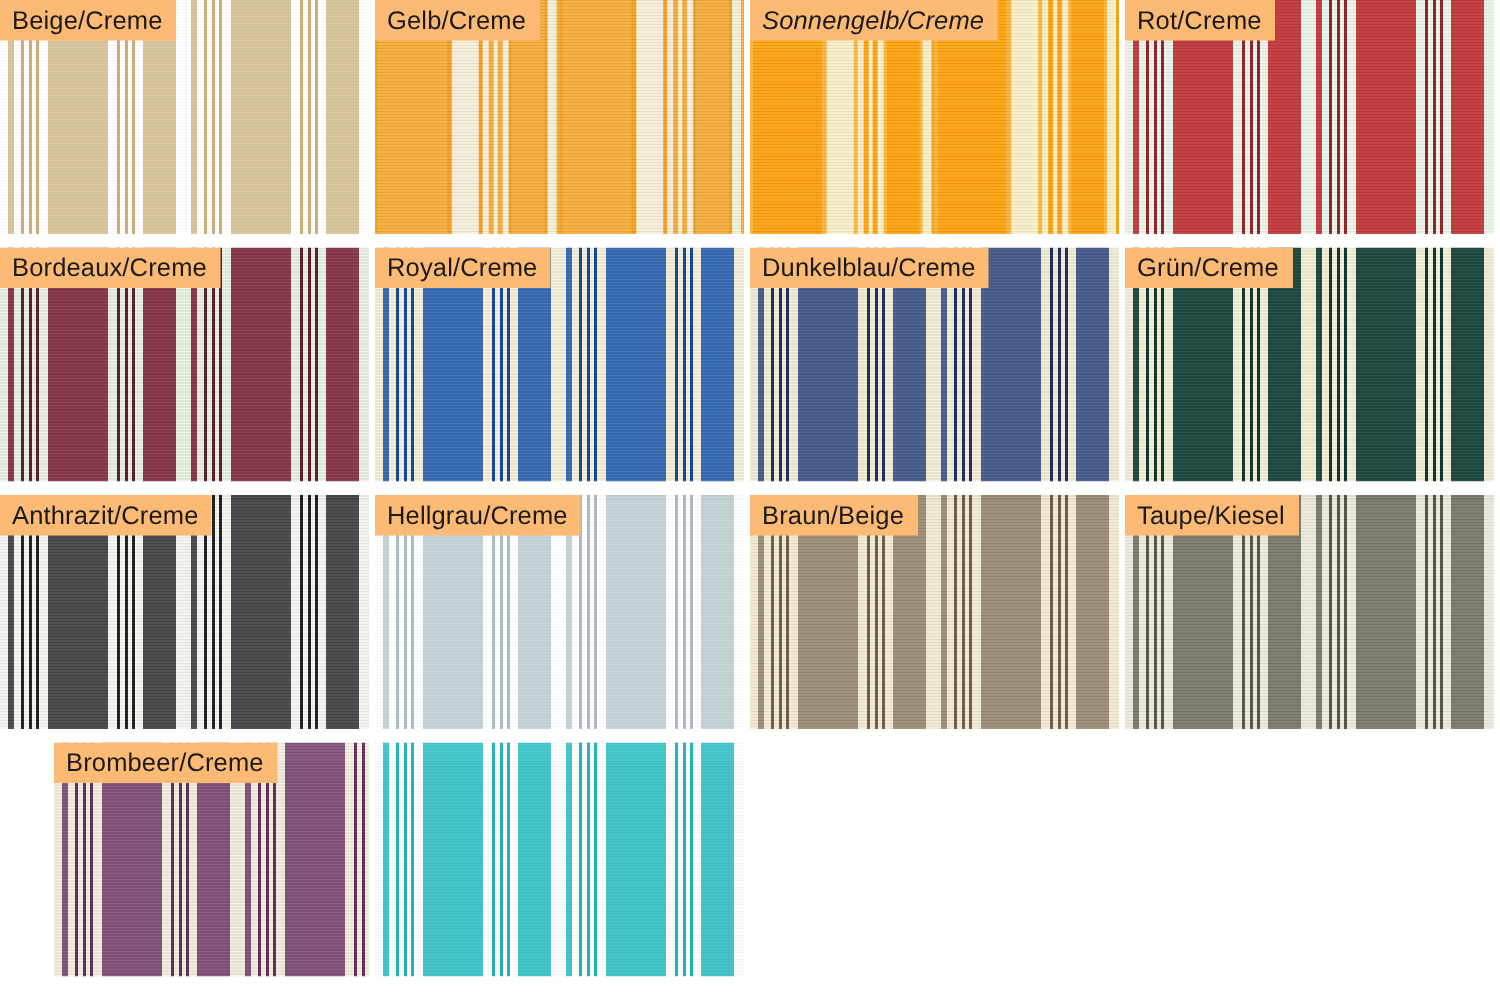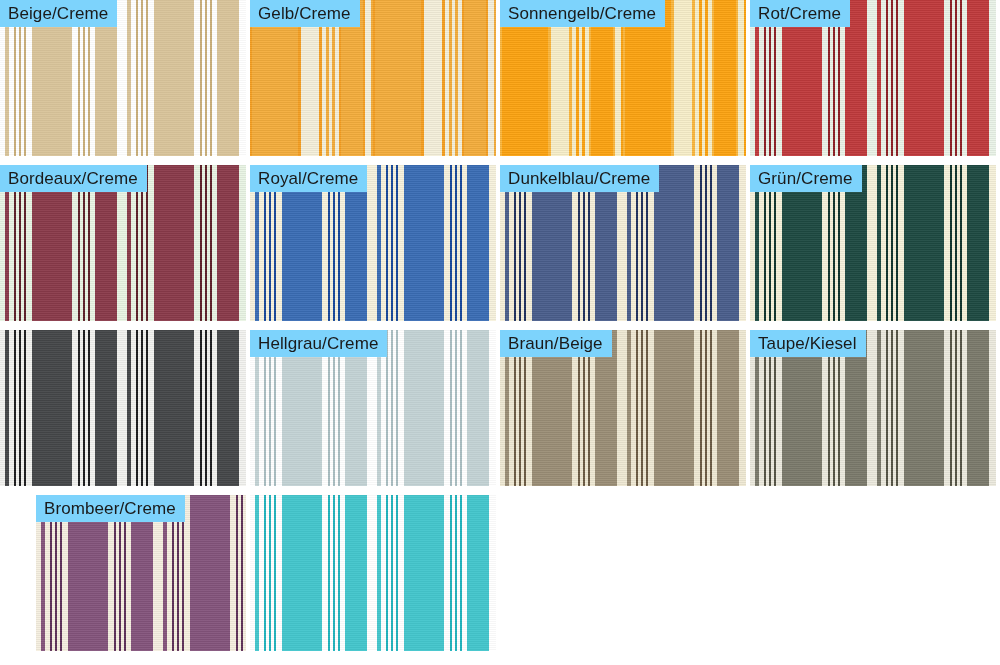--- a/index.html
+++ b/index.html
@@ -49,21 +49,21 @@
        to bottom,
        rgba(0,0,0,0.035) 0px,
        rgba(0,0,0,0.035) 1px,
        rgba(255,255,255,0.04) 1px,
        rgba(255,255,255,0.04) 2px);
   }
   
   .label{
     position:absolute;
     left:0;top:0;
-    background:#7dd3fc;
+    background:#fdba74;
     color:#1a1a1a;
     font-size:17px;
     line-height:27px;
     height:27px;
     padding:0 9px 0 8px;
     white-space:nowrap;
     z-index:3;
     letter-spacing:0.1px;
   }
   .empty{background:#ffffff;}
@@ -73,21 +73,21 @@
 
 <div id="grid">
     <div class="swatch" style="grid-area: 1 / 1;">
       <div class="weave soft" style="background-image: linear-gradient(to right, rgb(255, 255, 255) 0px, rgb(255, 255, 255) 5px, rgb(217, 196, 154) 5px, rgb(217, 196, 154) 9px, rgb(255, 255, 255) 9px, rgb(255, 255, 255) 14px, rgb(201, 174, 121) 14px, rgb(201, 174, 121) 16px, rgb(255, 255, 255) 16px, rgb(255, 255, 255) 19px, rgb(201, 174, 121) 19px, rgb(201, 174, 121) 21px, rgb(255, 255, 255) 21px, rgb(255, 255, 255) 24px, rgb(201, 174, 121) 24px, rgb(201, 174, 121) 26px, rgb(255, 255, 255) 26px, rgb(255, 255, 255) 32px, rgb(217, 196, 154) 32px, rgb(217, 196, 154) 72px, rgb(255, 255, 255) 72px, rgb(255, 255, 255) 78px, rgb(201, 174, 121) 78px, rgb(201, 174, 121) 80px, rgb(255, 255, 255) 80px, rgb(255, 255, 255) 83px, rgb(201, 174, 121) 83px, rgb(201, 174, 121) 85px, rgb(255, 255, 255) 85px, rgb(255, 255, 255) 88px, rgb(201, 174, 121) 88px, rgb(201, 174, 121) 90px, rgb(255, 255, 255) 90px, rgb(255, 255, 255) 95px, rgb(217, 196, 154) 95px, rgb(217, 196, 154) 117px, rgb(255, 255, 255) 117px, rgb(255, 255, 255) 122px); background-size: 122px 100%;"></div>
       <div class="label">Beige/Creme</div>
     </div>
     <div class="swatch" style="grid-area: 1 / 2; padding-left: 39px;">
       <div class="weave" style="background-image: linear-gradient(to right, rgb(245, 159, 34) 0px, rgb(245, 159, 34) 2px, rgb(244, 173, 60) 2px, rgb(244, 173, 60) 48px, rgb(245, 159, 34) 48px, rgb(245, 159, 34) 51px, rgb(244, 239, 218) 51px, rgb(244, 239, 218) 69px, rgb(245, 159, 34) 69px, rgb(245, 159, 34) 72px, rgb(244, 239, 218) 72px, rgb(244, 239, 218) 76px, rgb(244, 173, 60) 76px, rgb(244, 173, 60) 79px, rgb(244, 239, 218) 79px, rgb(244, 239, 218) 82px, rgb(244, 173, 60) 82px, rgb(244, 173, 60) 85px, rgb(244, 239, 218) 85px, rgb(244, 239, 218) 89px, rgb(245, 159, 34) 89px, rgb(245, 159, 34) 91px, rgb(244, 173, 60) 91px, rgb(244, 173, 60) 113px, rgb(245, 159, 34) 113px, rgb(245, 159, 34) 115px, rgb(244, 239, 218) 115px, rgb(244, 239, 218) 121px, rgb(244, 173, 60) 121px, rgb(244, 173, 60) 123px); background-size: 123px 100%;"></div>
       <div class="label">Gelb/Creme</div>
     </div>
-    <div class="swatch" style="grid-area: 1 / 3;">
+    <div class="swatch" style="grid-area: 1 / 3; font-style: italic;">
       <div class="weave" style="background-image: linear-gradient(to right, rgb(251, 183, 62) 0px, rgb(251, 183, 62) 2px, rgb(252, 163, 17) 2px, rgb(252, 163, 17) 48px, rgb(251, 183, 62) 48px, rgb(251, 183, 62) 51px, rgb(247, 238, 201) 51px, rgb(247, 238, 201) 69px, rgb(251, 183, 62) 69px, rgb(251, 183, 62) 72px, rgb(247, 238, 201) 72px, rgb(247, 238, 201) 76px, rgb(252, 163, 17) 76px, rgb(252, 163, 17) 79px, rgb(247, 238, 201) 79px, rgb(247, 238, 201) 82px, rgb(252, 163, 17) 82px, rgb(252, 163, 17) 85px, rgb(247, 238, 201) 85px, rgb(247, 238, 201) 89px, rgb(251, 183, 62) 89px, rgb(251, 183, 62) 91px, rgb(252, 163, 17) 91px, rgb(252, 163, 17) 113px, rgb(251, 183, 62) 113px, rgb(251, 183, 62) 115px, rgb(247, 238, 201) 115px, rgb(247, 238, 201) 121px, rgb(252, 163, 17) 121px, rgb(252, 163, 17) 123px); background-size: 123px 100%;"></div>
       <div class="label">Sonnengelb/Creme</div>
     </div>
     <div class="swatch" style="grid-area: 1 / 4;">
       <div class="weave" style="background-image: linear-gradient(to right, rgb(234, 243, 232) 0px, rgb(234, 243, 232) 5px, rgb(192, 58, 60) 5px, rgb(192, 58, 60) 9px, rgb(234, 243, 232) 9px, rgb(234, 243, 232) 14px, rgb(141, 31, 36) 14px, rgb(141, 31, 36) 16px, rgb(234, 243, 232) 16px, rgb(234, 243, 232) 19px, rgb(141, 31, 36) 19px, rgb(141, 31, 36) 21px, rgb(234, 243, 232) 21px, rgb(234, 243, 232) 24px, rgb(141, 31, 36) 24px, rgb(141, 31, 36) 26px, rgb(234, 243, 232) 26px, rgb(234, 243, 232) 32px, rgb(192, 58, 60) 32px, rgb(192, 58, 60) 72px, rgb(234, 243, 232) 72px, rgb(234, 243, 232) 78px, rgb(141, 31, 36) 78px, rgb(141, 31, 36) 80px, rgb(234, 243, 232) 80px, rgb(234, 243, 232) 83px, rgb(141, 31, 36) 83px, rgb(141, 31, 36) 85px, rgb(234, 243, 232) 85px, rgb(234, 243, 232) 88px, rgb(141, 31, 36) 88px, rgb(141, 31, 36) 90px, rgb(234, 243, 232) 90px, rgb(234, 243, 232) 95px, rgb(192, 58, 60) 95px, rgb(192, 58, 60) 117px, rgb(234, 243, 232) 117px, rgb(234, 243, 232) 122px); background-size: 122px 100%;"></div>
       <div class="label">Rot/Creme</div>
     </div>
     <div class="swatch" style="grid-area: 2 / 1; text-decoration: underline;">
       <div class="weave" style="background-image: linear-gradient(to right, rgb(233, 244, 228) 0px, rgb(233, 244, 228) 5px, rgb(138, 58, 74) 5px, rgb(138, 58, 74) 9px, rgb(233, 244, 228) 9px, rgb(233, 244, 228) 14px, rgb(93, 31, 40) 14px, rgb(93, 31, 40) 16px, rgb(233, 244, 228) 16px, rgb(233, 244, 228) 19px, rgb(93, 31, 40) 19px, rgb(93, 31, 40) 21px, rgb(233, 244, 228) 21px, rgb(233, 244, 228) 24px, rgb(93, 31, 40) 24px, rgb(93, 31, 40) 26px, rgb(233, 244, 228) 26px, rgb(233, 244, 228) 32px, rgb(138, 58, 74) 32px, rgb(138, 58, 74) 72px, rgb(233, 244, 228) 72px, rgb(233, 244, 228) 78px, rgb(93, 31, 40) 78px, rgb(93, 31, 40) 80px, rgb(233, 244, 228) 80px, rgb(233, 244, 228) 83px, rgb(93, 31, 40) 83px, rgb(93, 31, 40) 85px, rgb(233, 244, 228) 85px, rgb(233, 244, 228) 88px, rgb(93, 31, 40) 88px, rgb(93, 31, 40) 90px, rgb(233, 244, 228) 90px, rgb(233, 244, 228) 95px, rgb(138, 58, 74) 95px, rgb(138, 58, 74) 117px, rgb(233, 244, 228) 117px, rgb(233, 244, 228) 122px); background-size: 122px 100%;"></div>
       <div class="label">Bordeaux/Creme</div>
@@ -99,20 +99,21 @@
     <div class="swatch" style="grid-area: 2 / 3;">
       <div class="weave" style="background-image: linear-gradient(to right, rgb(245, 239, 217) 0px, rgb(245, 239, 217) 5px, rgb(74, 94, 140) 5px, rgb(74, 94, 140) 9px, rgb(245, 239, 217) 9px, rgb(245, 239, 217) 14px, rgb(30, 47, 92) 14px, rgb(30, 47, 92) 16px, rgb(245, 239, 217) 16px, rgb(245, 239, 217) 19px, rgb(30, 47, 92) 19px, rgb(30, 47, 92) 21px, rgb(245, 239, 217) 21px, rgb(245, 239, 217) 24px, rgb(30, 47, 92) 24px, rgb(30, 47, 92) 26px, rgb(245, 239, 217) 26px, rgb(245, 239, 217) 32px, rgb(74, 94, 140) 32px, rgb(74, 94, 140) 72px, rgb(245, 239, 217) 72px, rgb(245, 239, 217) 78px, rgb(30, 47, 92) 78px, rgb(30, 47, 92) 80px, rgb(245, 239, 217) 80px, rgb(245, 239, 217) 83px, rgb(30, 47, 92) 83px, rgb(30, 47, 92) 85px, rgb(245, 239, 217) 85px, rgb(245, 239, 217) 88px, rgb(30, 47, 92) 88px, rgb(30, 47, 92) 90px, rgb(245, 239, 217) 90px, rgb(245, 239, 217) 95px, rgb(74, 94, 140) 95px, rgb(74, 94, 140) 117px, rgb(245, 239, 217) 117px, rgb(245, 239, 217) 122px); background-size: 122px 100%;"></div>
       <div class="label">Dunkelblau/Creme</div>
     </div>
     <div class="swatch" style="grid-area: 2 / 4;">
       <div class="weave" style="background-image: linear-gradient(to right, rgb(246, 241, 218) 0px, rgb(246, 241, 218) 5px, rgb(30, 74, 66) 5px, rgb(30, 74, 66) 9px, rgb(246, 241, 218) 9px, rgb(246, 241, 218) 14px, rgb(15, 51, 44) 14px, rgb(15, 51, 44) 16px, rgb(246, 241, 218) 16px, rgb(246, 241, 218) 19px, rgb(15, 51, 44) 19px, rgb(15, 51, 44) 21px, rgb(246, 241, 218) 21px, rgb(246, 241, 218) 24px, rgb(15, 51, 44) 24px, rgb(15, 51, 44) 26px, rgb(246, 241, 218) 26px, rgb(246, 241, 218) 32px, rgb(30, 74, 66) 32px, rgb(30, 74, 66) 72px, rgb(246, 241, 218) 72px, rgb(246, 241, 218) 78px, rgb(15, 51, 44) 78px, rgb(15, 51, 44) 80px, rgb(246, 241, 218) 80px, rgb(246, 241, 218) 83px, rgb(15, 51, 44) 83px, rgb(15, 51, 44) 85px, rgb(246, 241, 218) 85px, rgb(246, 241, 218) 88px, rgb(15, 51, 44) 88px, rgb(15, 51, 44) 90px, rgb(246, 241, 218) 90px, rgb(246, 241, 218) 95px, rgb(30, 74, 66) 95px, rgb(30, 74, 66) 117px, rgb(246, 241, 218) 117px, rgb(246, 241, 218) 122px); background-size: 122px 100%;"></div>
       <div class="label">Grün/Creme</div>
     </div>
     <div class="swatch" style="grid-area: 3 / 1;">
       <div class="weave" style="background-image: linear-gradient(to right, rgb(242, 242, 239) 0px, rgb(242, 242, 239) 5px, rgb(69, 71, 73) 5px, rgb(69, 71, 73) 9px, rgb(242, 242, 239) 9px, rgb(242, 242, 239) 14px, rgb(28, 28, 30) 14px, rgb(28, 28, 30) 16px, rgb(242, 242, 239) 16px, rgb(242, 242, 239) 19px, rgb(28, 28, 30) 19px, rgb(28, 28, 30) 21px, rgb(242, 242, 239) 21px, rgb(242, 242, 239) 24px, rgb(28, 28, 30) 24px, rgb(28, 28, 30) 26px, rgb(242, 242, 239) 26px, rgb(242, 242, 239) 32px, rgb(69, 71, 73) 32px, rgb(69, 71, 73) 72px, rgb(242, 242, 239) 72px, rgb(242, 242, 239) 78px, rgb(28, 28, 30) 78px, rgb(28, 28, 30) 80px, rgb(242, 242, 239) 80px, rgb(242, 242, 239) 83px, rgb(28, 28, 30) 83px, rgb(28, 28, 30) 85px, rgb(242, 242, 239) 85px, rgb(242, 242, 239) 88px, rgb(28, 28, 30) 88px, rgb(28, 28, 30) 90px, rgb(242, 242, 239) 90px, rgb(242, 242, 239) 95px, rgb(69, 71, 73) 95px, rgb(69, 71, 73) 117px, rgb(242, 242, 239) 117px, rgb(242, 242, 239) 122px); background-size: 122px 100%;"></div>
+      <div class="label">Anthrazit/Creme</div>
     </div>
     <div class="swatch" style="grid-area: 3 / 2;">
       <div class="weave soft" style="background-image: linear-gradient(to right, rgb(255, 255, 255) 0px, rgb(255, 255, 255) 5px, rgb(195, 210, 212) 5px, rgb(195, 210, 212) 9px, rgb(255, 255, 255) 9px, rgb(255, 255, 255) 14px, rgb(169, 189, 193) 14px, rgb(169, 189, 193) 16px, rgb(255, 255, 255) 16px, rgb(255, 255, 255) 19px, rgb(169, 189, 193) 19px, rgb(169, 189, 193) 21px, rgb(255, 255, 255) 21px, rgb(255, 255, 255) 24px, rgb(169, 189, 193) 24px, rgb(169, 189, 193) 26px, rgb(255, 255, 255) 26px, rgb(255, 255, 255) 32px, rgb(195, 210, 212) 32px, rgb(195, 210, 212) 72px, rgb(255, 255, 255) 72px, rgb(255, 255, 255) 78px, rgb(169, 189, 193) 78px, rgb(169, 189, 193) 80px, rgb(255, 255, 255) 80px, rgb(255, 255, 255) 83px, rgb(169, 189, 193) 83px, rgb(169, 189, 193) 85px, rgb(255, 255, 255) 85px, rgb(255, 255, 255) 88px, rgb(169, 189, 193) 88px, rgb(169, 189, 193) 90px, rgb(255, 255, 255) 90px, rgb(255, 255, 255) 95px, rgb(195, 210, 212) 95px, rgb(195, 210, 212) 117px, rgb(255, 255, 255) 117px, rgb(255, 255, 255) 122px); background-size: 122px 100%;"></div>
       <div class="label">Hellgrau/Creme</div>
     </div>
     <div class="swatch" style="grid-area: 3 / 3;">
       <div class="weave" style="background-image: linear-gradient(to right, rgb(239, 233, 212) 0px, rgb(239, 233, 212) 5px, rgb(155, 142, 118) 5px, rgb(155, 142, 118) 9px, rgb(239, 233, 212) 9px, rgb(239, 233, 212) 14px, rgb(107, 91, 67) 14px, rgb(107, 91, 67) 16px, rgb(239, 233, 212) 16px, rgb(239, 233, 212) 19px, rgb(107, 91, 67) 19px, rgb(107, 91, 67) 21px, rgb(239, 233, 212) 21px, rgb(239, 233, 212) 24px, rgb(107, 91, 67) 24px, rgb(107, 91, 67) 26px, rgb(239, 233, 212) 26px, rgb(239, 233, 212) 32px, rgb(155, 142, 118) 32px, rgb(155, 142, 118) 72px, rgb(239, 233, 212) 72px, rgb(239, 233, 212) 78px, rgb(107, 91, 67) 78px, rgb(107, 91, 67) 80px, rgb(239, 233, 212) 80px, rgb(239, 233, 212) 83px, rgb(107, 91, 67) 83px, rgb(107, 91, 67) 85px, rgb(239, 233, 212) 85px, rgb(239, 233, 212) 88px, rgb(107, 91, 67) 88px, rgb(107, 91, 67) 90px, rgb(239, 233, 212) 90px, rgb(239, 233, 212) 95px, rgb(155, 142, 118) 95px, rgb(155, 142, 118) 117px, rgb(239, 233, 212) 117px, rgb(239, 233, 212) 122px); background-size: 122px 100%;"></div>
       <div class="label">Braun/Beige</div>
     </div>
     <div class="swatch" style="grid-area: 3 / 4;">

